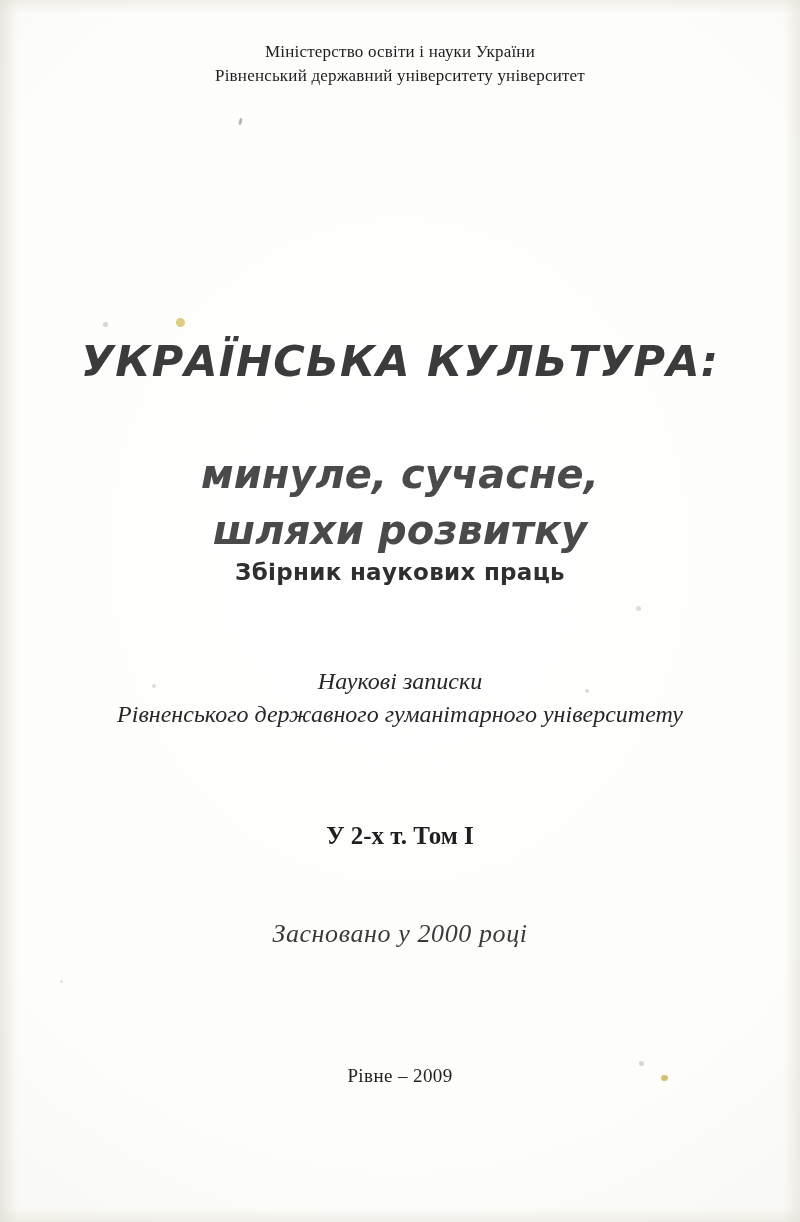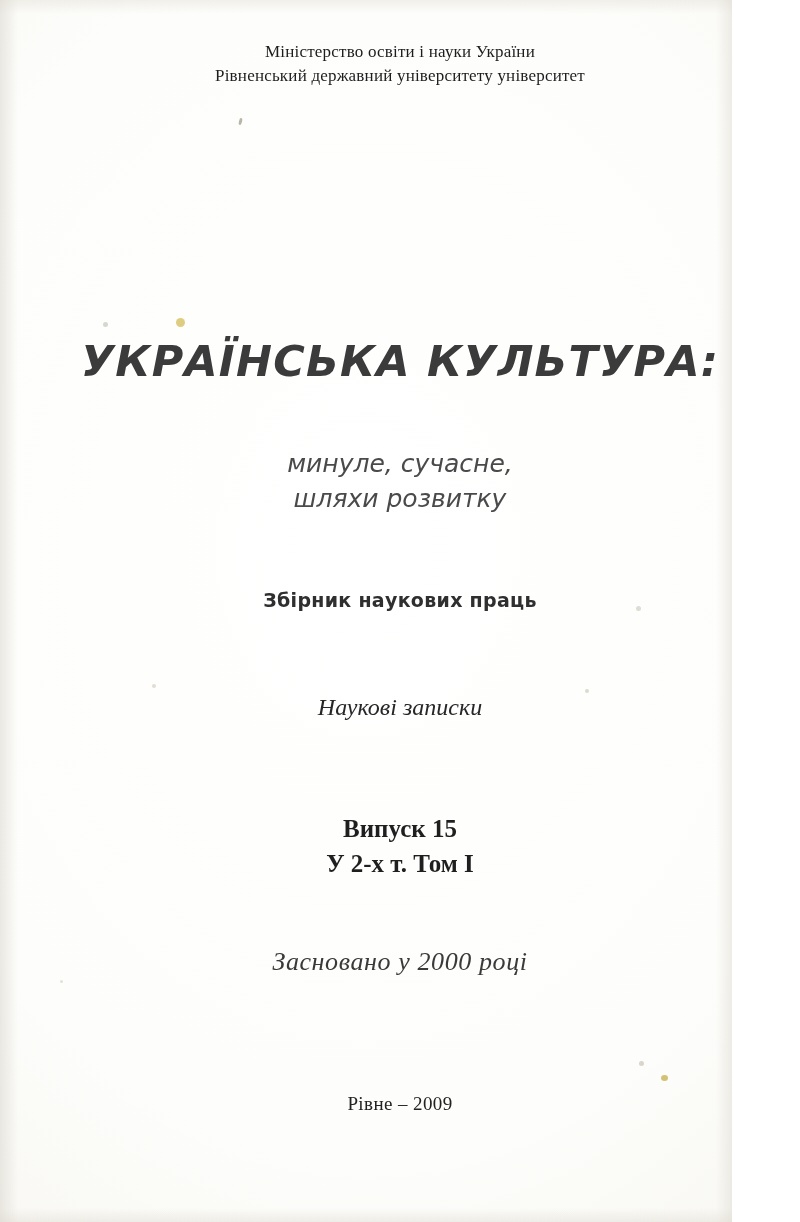--- a/index.html
+++ b/index.html
@@ -11,21 +11,21 @@
     height: 1222px;
     background: #ffffff;
     font-family: "Liberation Serif", serif;
     color: #1a1a1a;
     overflow: hidden;
   }
 
   
   .page {
     position: relative;
-    width: 732px;
+    width: 800px;
     height: 1222px;
     background:
       radial-gradient(ellipse 120% 90% at 50% 45%, #ffffff 0%, #fdfdfb 55%, #f6f5f0 85%, #f1efe8 100%);
   }
   .page::after {
     content: "";
     position: absolute;
     inset: 0;
     pointer-events: none;
     background:
@@ -67,32 +67,31 @@
     font-weight: bold;
     font-style: italic;
     letter-spacing: 1.2px;
     color: #3b3b3b;
     line-height: 1.1;
     margin-top: 44px;
   }
   .subtitle {
     margin-top: 60px;
     font-family: "DejaVu Sans", sans-serif;
-    font-size: 25px;
-    font-weight: normal;
+    font-size: 40px;
+    font-weight: bold;
     font-style: italic;
     color: #4a4a4a;
     line-height: 1.42;
   }
 
   
   .collection {
-    margin-top: 72px;
     font-family: "DejaVu Sans", sans-serif;
-    font-size: 19px;
+    font-size: 23px;
     font-weight: bold;
     color: #2f2f2f;
     letter-spacing: 0.3px;
   }
 
   .notes {
     margin-top: 80px;
     font-family: "Liberation Serif", serif;
     font-style: italic;
     font-size: 24px;
@@ -164,24 +163,24 @@
       <div class="subtitle">
         <div>минуле, сучасне,</div>
         <div>шляхи розвитку</div>
       </div>
     </div>
 
     <div class="collection">Збірник наукових праць</div>
 
     <div class="notes">
       <div>Наукові записки</div>
+      <div>Рівненського державного гуманітарного університету</div>
     </div>
 
     <div class="issue">
-      <div>Випуск 15</div>
       <div class="volume">У 2-х т. Том I</div>
     </div>
 
     <div class="founded">Засновано у 2000 році</div>
 
     <div class="imprint">Рівне – 2009</div>
 
   </div>
 
   <span class="speck speck-a"></span>

